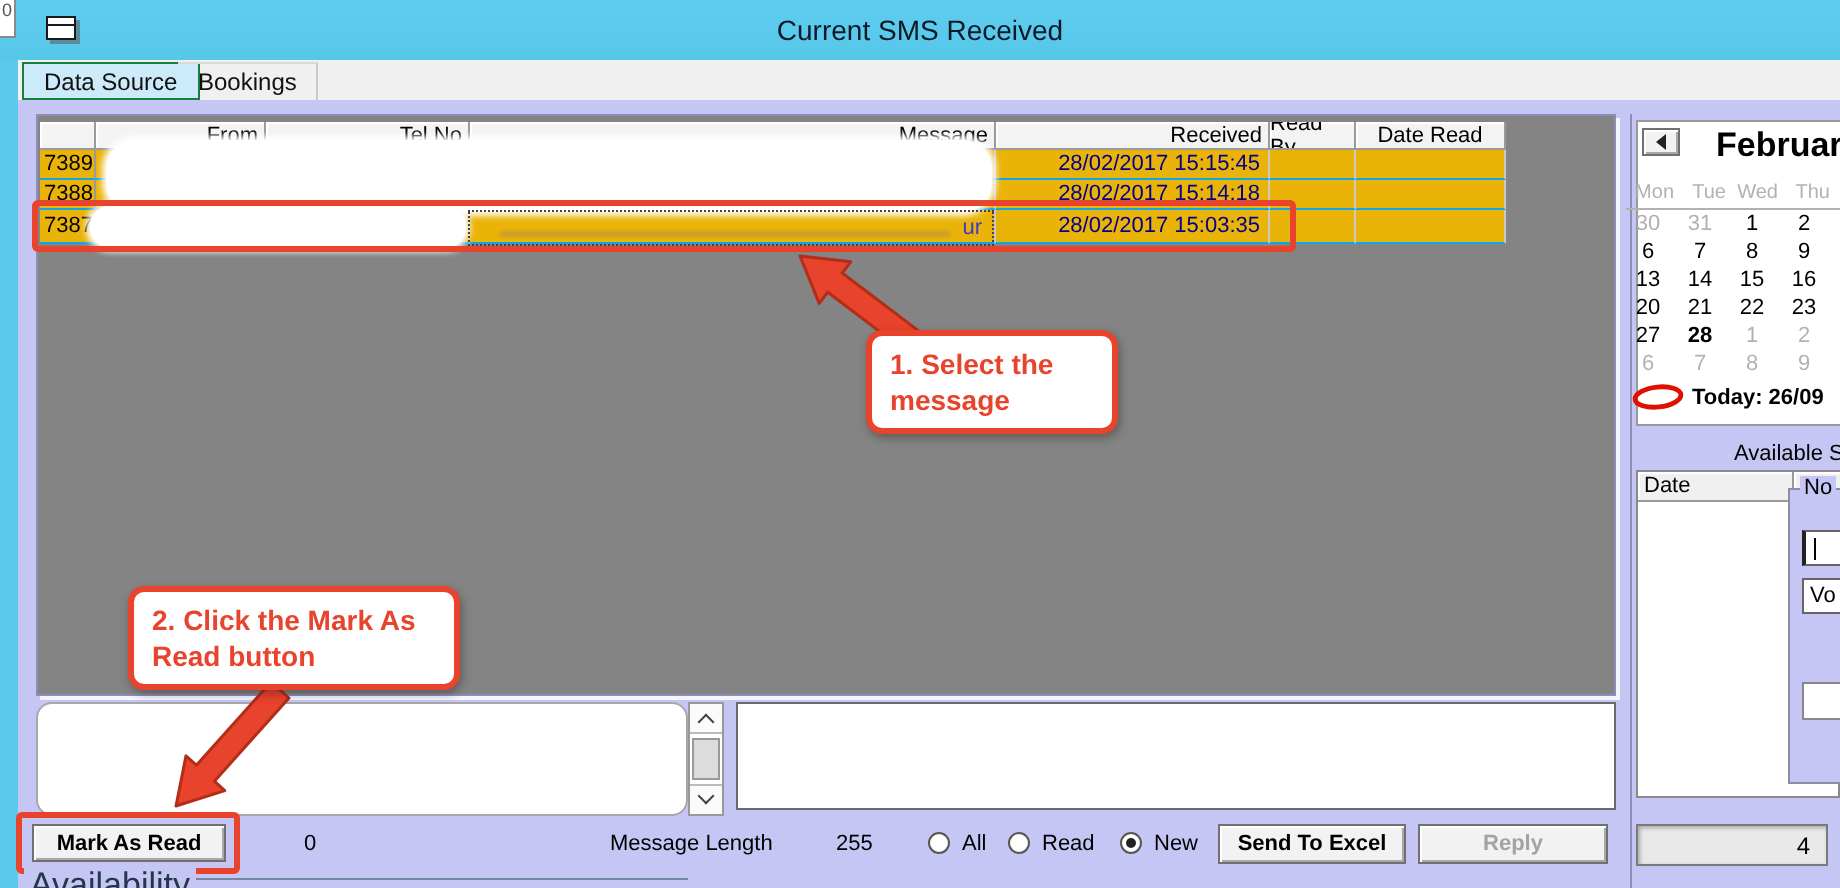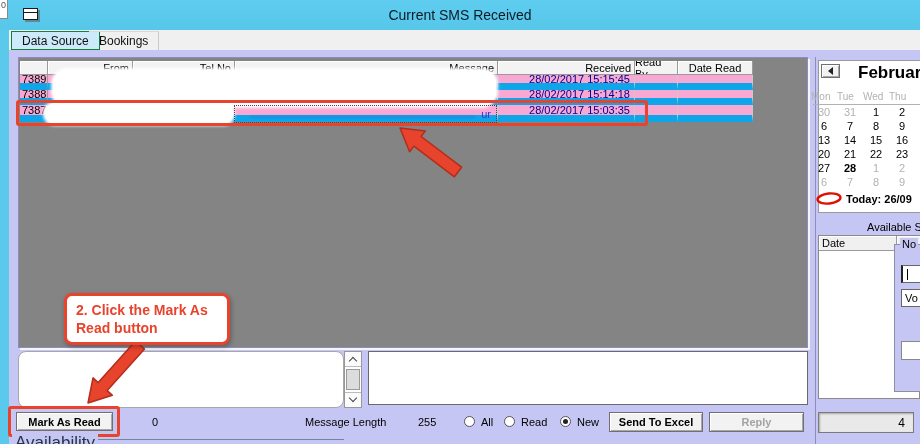--- a/index.html
+++ b/index.html
@@ -30,21 +30,21 @@
   
   .grid-panel { left:18px; top:57px; width:790px; height:291px; background:#848484;
                 border:1px solid #8d8db8; box-shadow:2px 2px 0 #f5f5ff; }
   .sms-grid { left:20px; top:61px; width:733px; height:61px; background:#fff; display:grid;
               grid-template-columns:28px 85px 102px 263px 137px 43px 75px;
               grid-template-rows:14px 15px 15px 17px; font-size:11px; }
   .hcell { background:#f3f3f3; border-right:1px solid #9a9a9a; border-bottom:1px solid #9a9a9a;
            box-shadow:inset 1px 1px 0 #fff; color:#000; display:flex; align-items:center; overflow:hidden; }
   .hcell.r { justify-content:flex-end; padding-right:3px; }
   .hcell.c { justify-content:center; }
-  .bcell { background:#f9a8d4; border-right:1px solid #c9c9c9; border-bottom:7px solid #0ea5e9;
+  .bcell { background:#eab308; border-right:1px solid #c9c9c9; border-bottom:1px solid #0ea5e9;
            display:flex; align-items:center; overflow:hidden; }
   .idcell { padding-left:2px; color:#000; border-right:1px solid #9a9a9a; }
   .recv { justify-content:flex-end; padding-right:4px; color:#00008b; }
 
   
   .blob { background:#fff; box-shadow:0 0 3px 2px rgba(255,255,255,.95); }
   .blob1 { left:53px; top:70px; width:443px; height:36px; border-radius:14px; }
   .blob2 { left:45px; top:103px; width:188px; height:21px; border-radius:10px; }
   .red-remnant { left:58px; top:99px; width:80px; height:4px; border-bottom:2px dotted #8b2015;
                  filter:blur(.6px); opacity:.8; }
@@ -91,21 +91,21 @@
   .avail-line { left:14px; top:439px; width:330px; border-top:1px solid #6f8aa0; }
   .avail-lbl { left:12px; top:433px; font-size:17px; color:#24364a; background:#c6c6f5; padding:0 3px; }
 
   
   .rpanel { left:815px; top:57px; width:105px; height:387px; background:#c6c6f5; border-left:1px solid #8d8db8; }
   .calendar { left:818px; top:60px; width:160px; height:153px; background:#fff; border:1px solid #9a9a9a; }
   .cal-nav { left:821px; top:64px; width:19px; height:14px; }
   .tri-left { width:0; height:0; border-top:4px solid transparent; border-bottom:4px solid transparent; border-right:5px solid #222; }
   .cal-title { left:858px; top:63px; font-size:17px; font-weight:bold; color:#000; white-space:nowrap; }
   .cal-days { left:811px; top:91px; display:grid; grid-template-columns:repeat(4,26px); font-size:10px; color:#b2b2b2; }
-  .cal-days span { text-align:left; }
+  .cal-days span { text-align:right; }
   .cal-sep { left:813px; top:104px; width:107px; border-top:1px solid #b2b2b2; }
   .cal-grid { left:811px; top:106px; display:grid; grid-template-columns:repeat(4,26px); grid-auto-rows:14px; font-size:11px; color:#000; }
   .cal-grid span { text-align:center; }
   .cal-grid .muted { color:#b2b2b2; }
   .cal-grid .today { font-weight:bold; }
   .today-ellipse { left:816px; top:192px; width:26px; height:13px; }
   .today-lbl { left:846px; top:193px; font-size:11px; font-weight:bold; color:#000; white-space:nowrap; }
 
   .avail-head { left:867px; top:221px; font-size:11px; color:#000; white-space:nowrap; }
   .date-grid { left:818px; top:235px; width:102px; height:164px; background:#fff; border:1px solid #8a8a8a; }
@@ -276,15 +276,16 @@
   <div class="abs vo-box">Vo</div>
   <div class="abs mini-box2"></div>
   <div class="abs count-field">4</div>
 
   <svg class="abs arrow-svg" style="left:392px; top:122px;" width="80" height="60">
     <polygon points="8,6 17.6,29.7 21.9,24.1 62.4,54.8 69.6,45.2 29.1,14.5 33.4,8.9" fill="#e8432c" stroke="#b32d18" stroke-width="1.5" stroke-linejoin="round"></polygon>
   </svg>
   <svg class="abs arrow-svg" style="left:70px; top:330px;" width="80" height="80">
     <polygon points="18,73 42.4,65.3 37.2,60.6 74.5,19 65.5,11 28.2,52.6 23,47.9" fill="#e8432c" stroke="#b32d18" stroke-width="1.5" stroke-linejoin="round"></polygon>
   </svg>
+  <div class="abs callout callout1">1. Select the message</div>
   <div class="abs callout callout2">2. Click the Mark As Read button</div>
 
 </div>
 
 </body></html>

